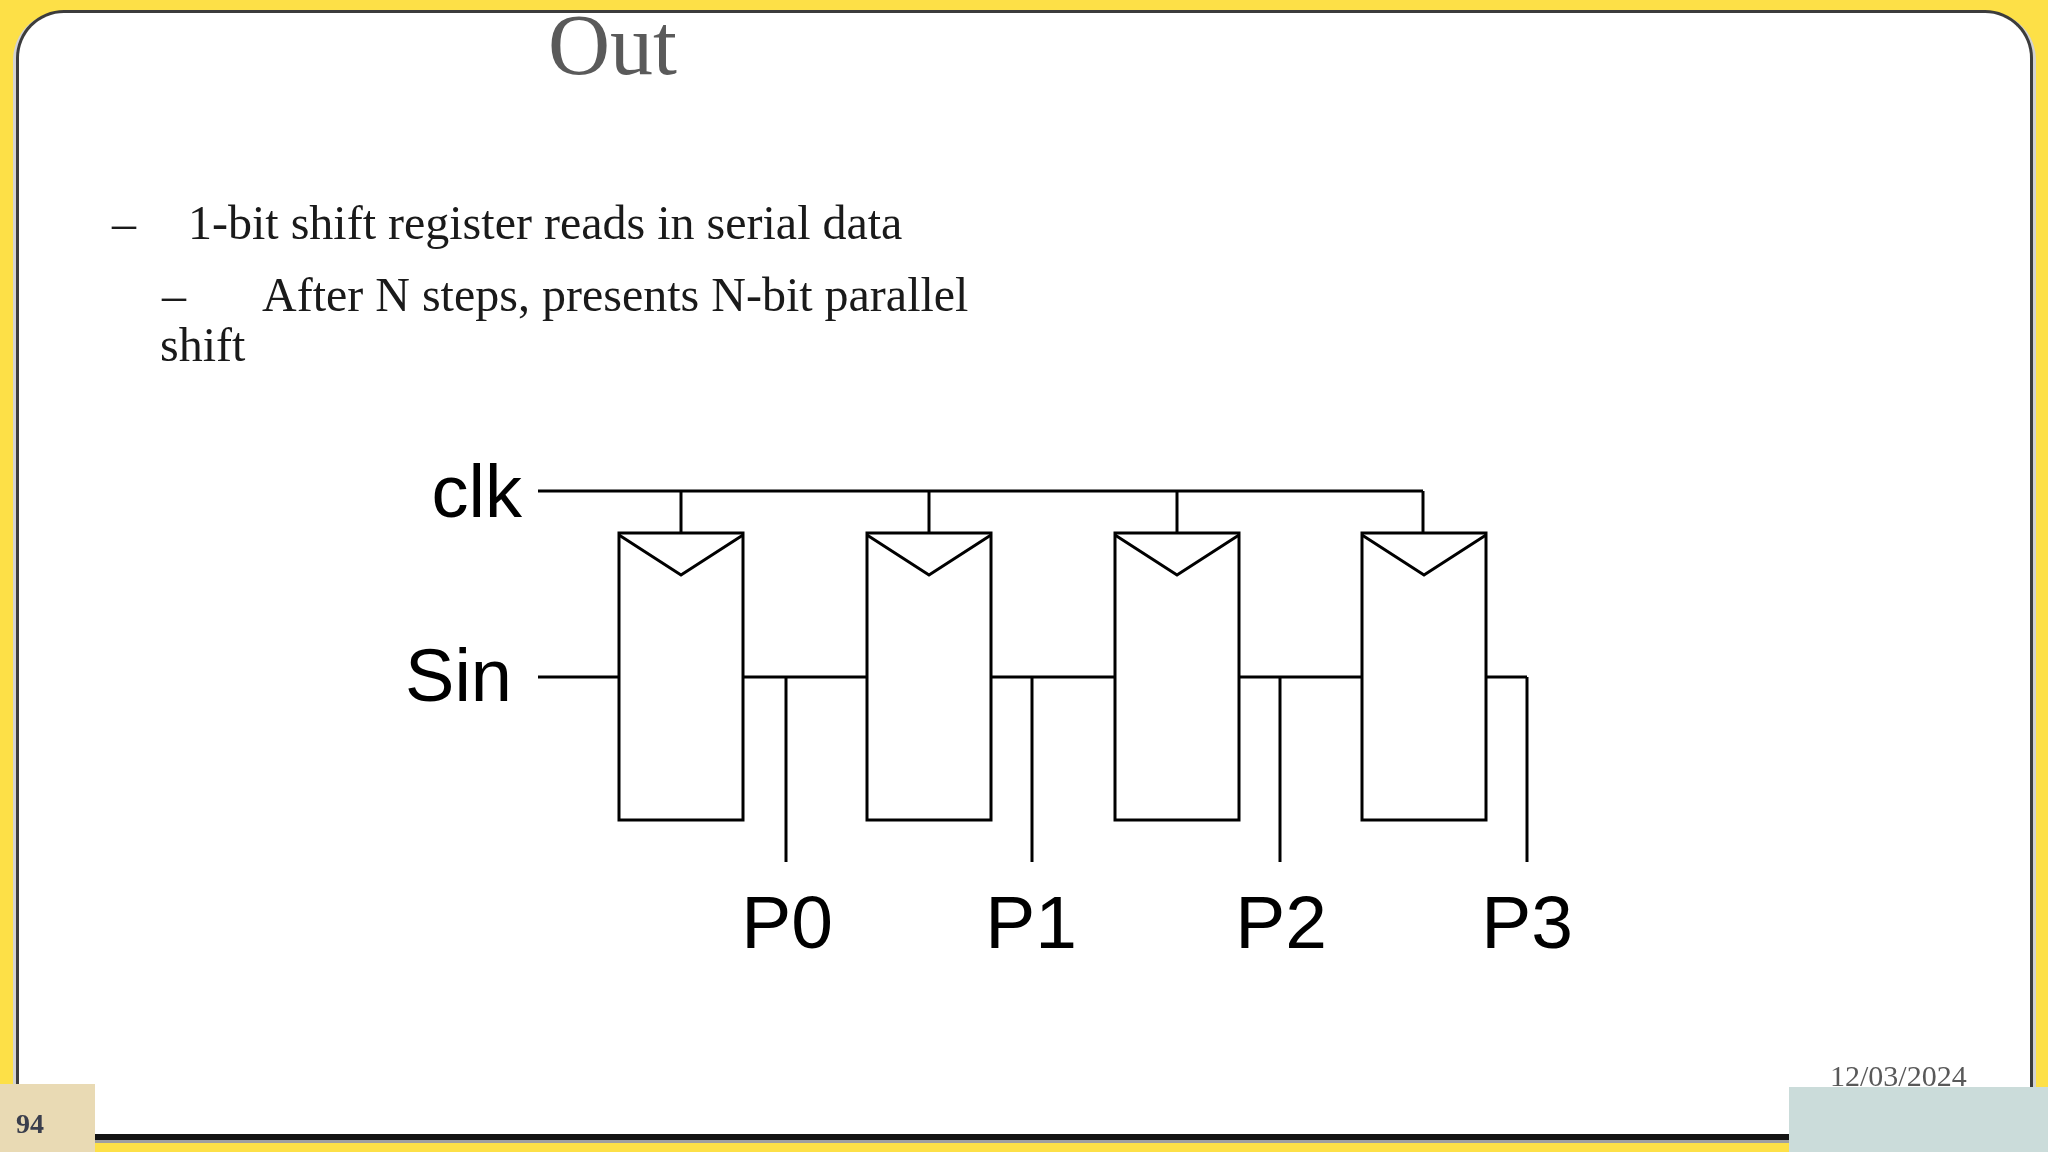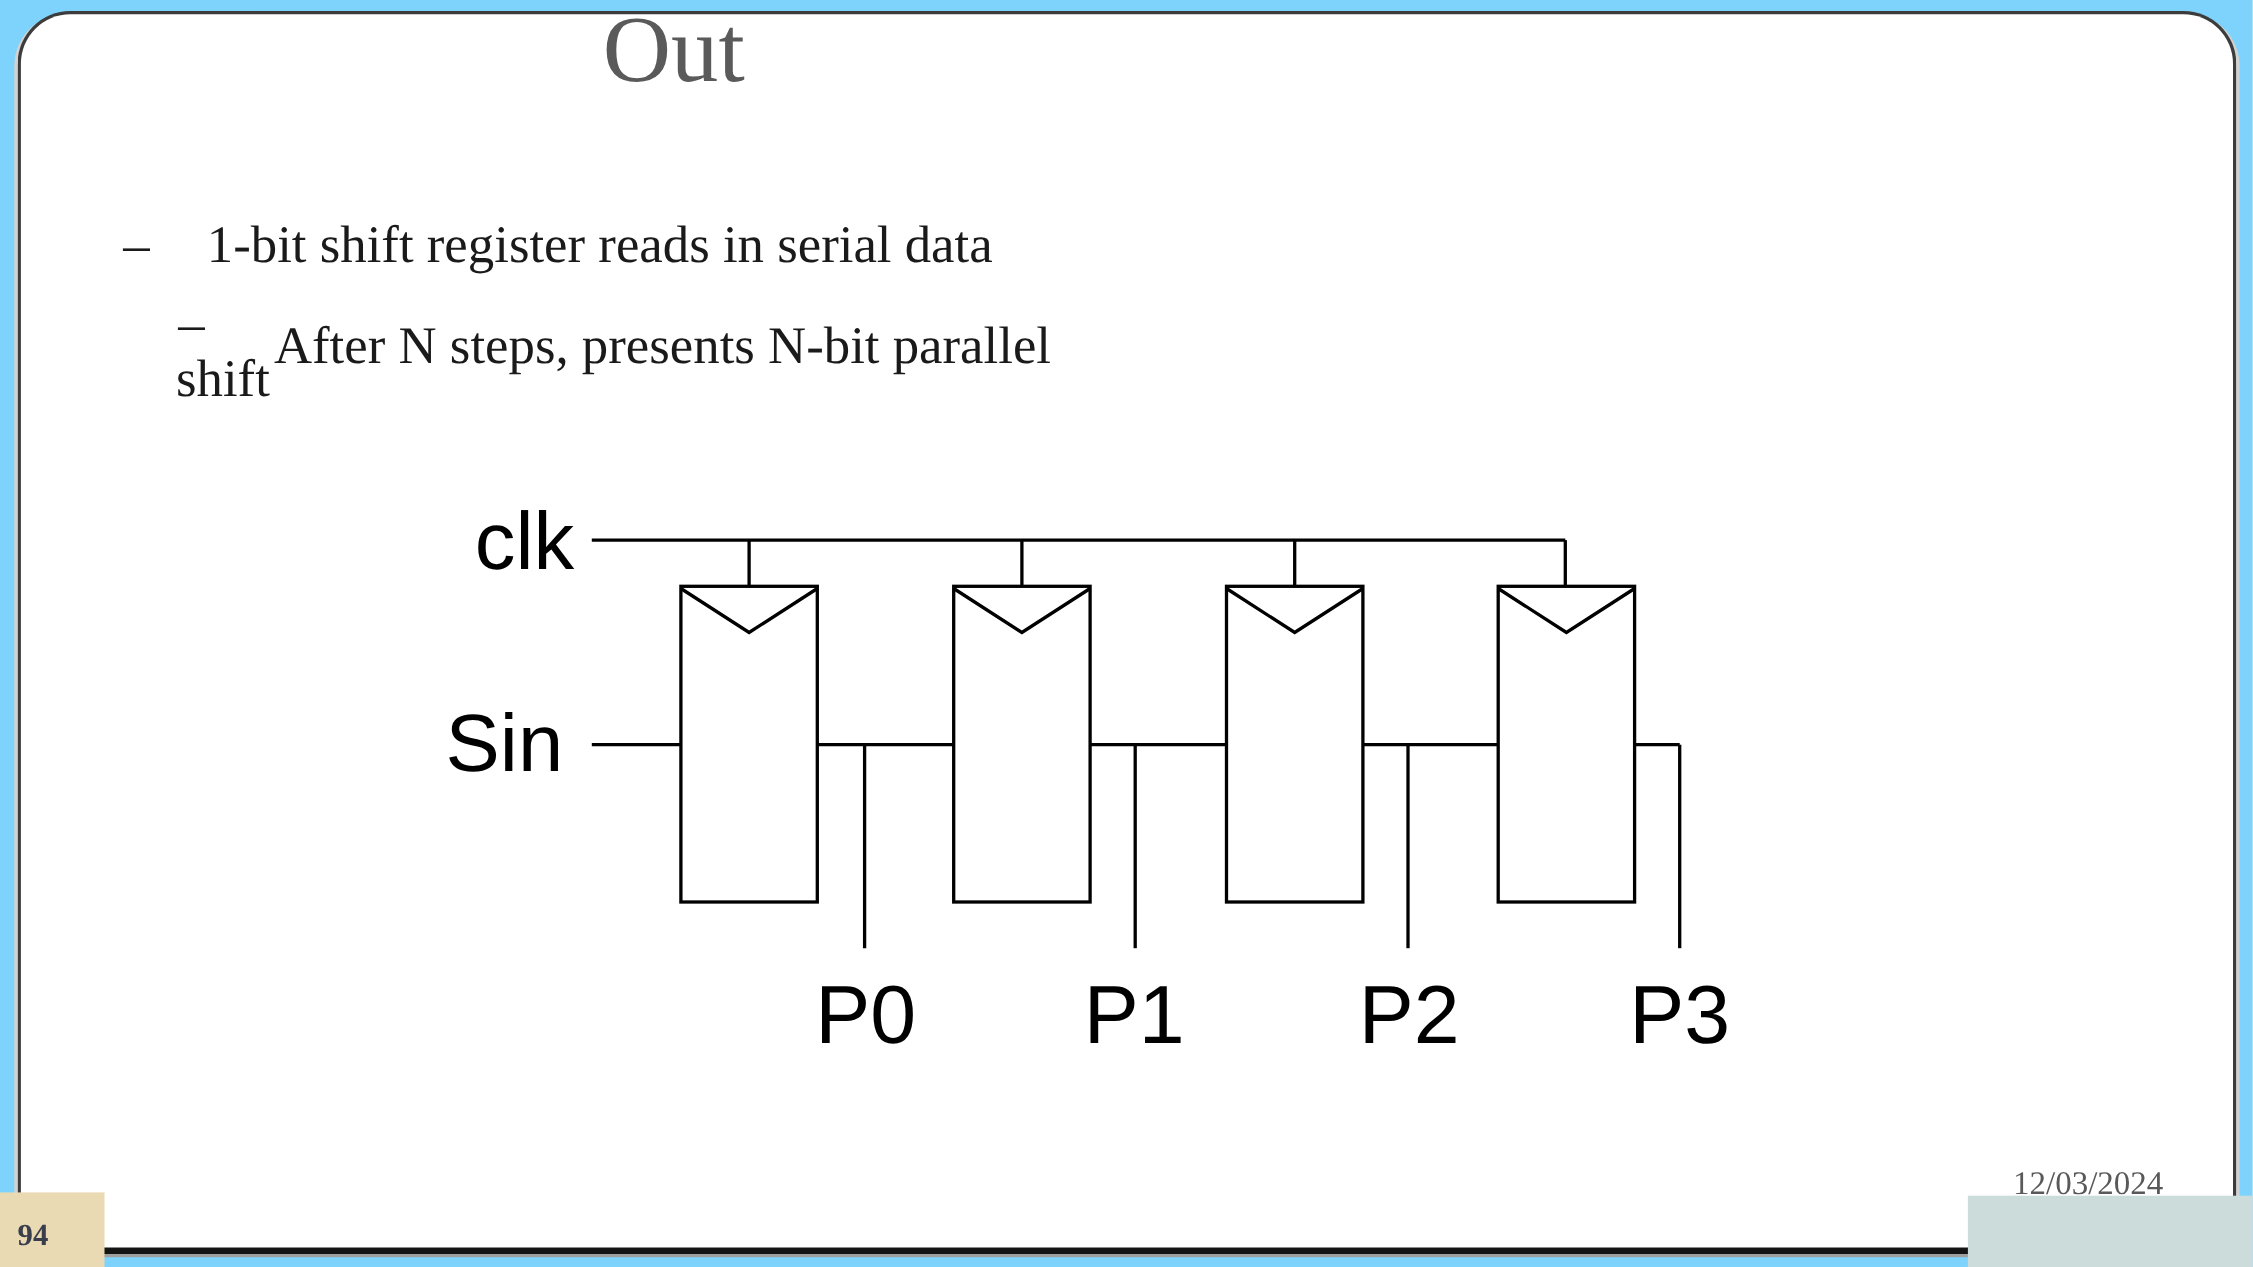--- a/index.html
+++ b/index.html
@@ -5,21 +5,21 @@
   html, body {
     margin: 0; padding: 0;
     width: 2048px; height: 1152px;
     background: #ffffff;
     overflow: hidden;
     font-family: "Liberation Serif", serif;
   }
   .canvas {
     position: relative;
     width: 2048px; height: 1152px;
-    background: #7dd3fc;
+    background: #fde047;
   }
   
   .slide-frame {
     position: absolute;
     left: 16px; top: 10px;
     width: 2017px; height: 1130px;
     box-sizing: border-box;
     border: 3px solid #3c3c3c;
     border-bottom: 6px solid #141414;
     border-radius: 48px;
@@ -93,21 +93,21 @@
 
   <div class="slide-title">Out</div>
 
   <div>
     <div class="bullet-line" style="top:194px; left:0;">
       <span class="bullet-marker" style="left:112px;">–</span>
       <span class="bullet-text" style="left:162px;margin-left:26px;">1-bit shift register reads in serial data</span>
     </div>
     <div class="bullet-line" style="top:266px; left:0;">
       <span class="bullet-marker" style="left:162px;">–</span>
-      <span class="bullet-text" style="left:249px;margin-top:20px;">After N steps, presents N-bit parallel</span>
+      <span class="bullet-text" style="left:262px;">After N steps, presents N-bit parallel</span>
     </div>
     <div class="bullet-line" style="top:316px; left:0;">
       <span class="bullet-text" style="left:160px;">shift</span>
     </div>
   </div>
 
   <svg class="diagram-svg" viewBox="0 0 2048 1152">
 
     <g stroke="#000000" stroke-width="3" fill="none">
       <line x1="538" y1="491" x2="1423" y2="491"></line>

